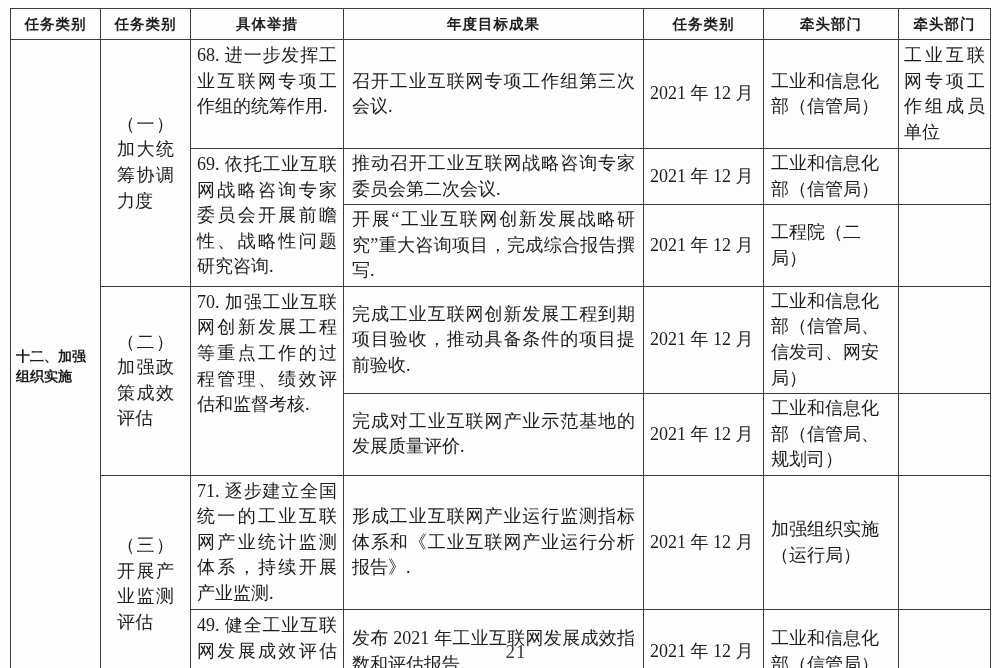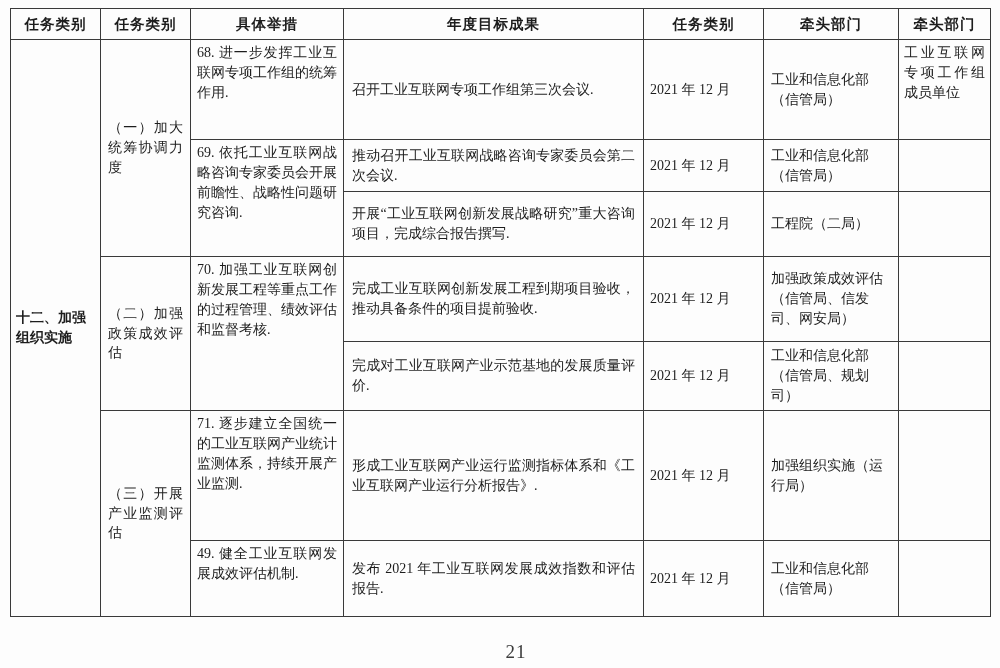--- a/index.html
+++ b/index.html
@@ -20,21 +20,21 @@
   }
   table.plan-table {
     border-collapse: collapse;
     table-layout: fixed;
     margin: 8px 12px 0 10px;
     width: 980px;
   }
   .plan-table th, .plan-table td {
     border: 1.4px solid #3a3a3a;
     padding: 2px 6px;
-    font-size: 14px;
+    font-size: 18px;
     line-height: 1.42;
     vertical-align: middle;
     word-break: break-all;
     overflow: hidden;
   }
   .plan-table th {
     font-family: "Liberation Sans", "DejaVu Sans", sans-serif;
     font-weight: bold;
     font-size: 14.5px;
     text-align: center;
@@ -44,21 +44,21 @@
   
   td.cat-cell {
     text-align: left;
     font-family: "Liberation Sans", "DejaVu Sans", sans-serif;
     font-weight: bold;
     font-size: 14px;
     padding-left: 5px;
   }
   td.work-cell {
     text-align: justify;
-    padding: 2px 7px;
+    padding: 2px 16px;
   }
   td.measure-cell {
     text-align: justify;
     vertical-align: top;
     padding: 3px 6px;
   }
   td.target-cell {
     text-align: justify;
     padding: 2px 8px;
   }
@@ -141,21 +141,21 @@
         <td class="target-cell">开展“工业互联网创新发展战略研究”重大咨询项目，完成综合报告撰写.</td>
         <td class="time-cell">2021 年 12 月</td>
         <td class="lead-cell">工程院（二局）</td>
         <td class="support-cell"></td>
       </tr>
       <tr class="r4">
         <td class="work-cell" rowspan="2">（二）加强政策成效评估</td>
         <td class="measure-cell" rowspan="2">70. 加强工业互联网创新发展工程等重点工作的过程管理、绩效评估和监督考核.</td>
         <td class="target-cell">完成工业互联网创新发展工程到期项目验收，推动具备条件的项目提前验收.</td>
         <td class="time-cell">2021 年 12 月</td>
-        <td class="lead-cell">加强政策成效评估（信管局、信发司、网安局）</td>
+        <td class="lead-cell">工业和信息化部（信管局、信发司、网安局）</td>
         <td class="support-cell"></td>
       </tr>
       <tr class="r5">
         <td class="target-cell">完成对工业互联网产业示范基地的发展质量评价.</td>
         <td class="time-cell">2021 年 12 月</td>
         <td class="lead-cell">工业和信息化部（信管局、规划司）</td>
         <td class="support-cell"></td>
       </tr>
       <tr class="r6">
         <td class="work-cell" rowspan="2">（三）开展产业监测评估</td>

